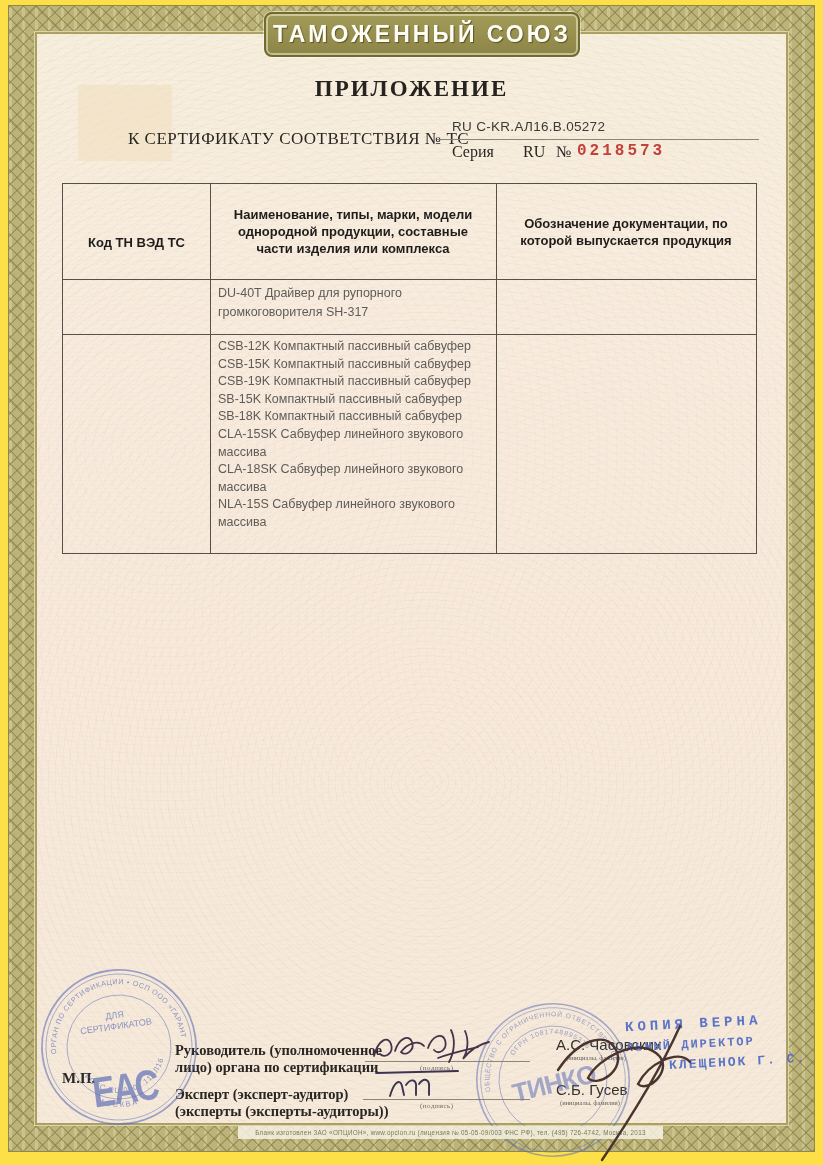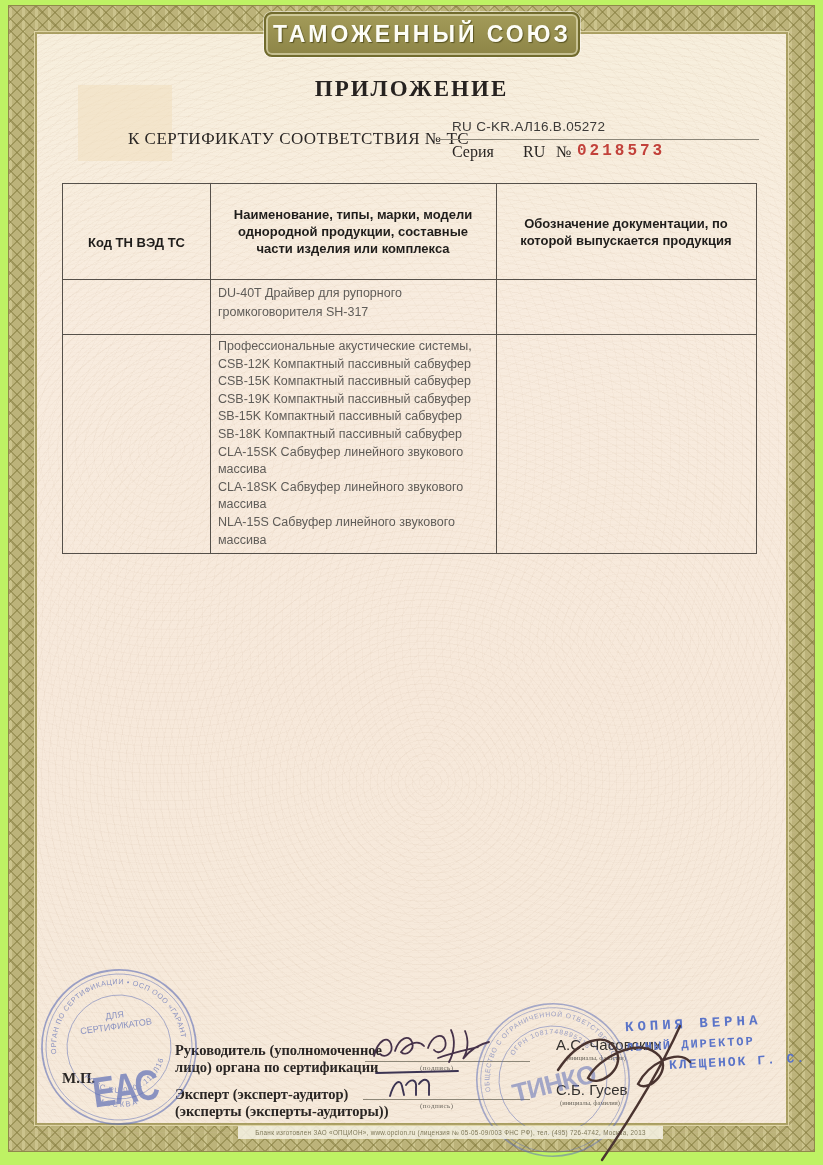--- a/index.html
+++ b/index.html
@@ -1,17 +1,17 @@
 <!DOCTYPE html>
 <html><head>
 <meta charset="utf-8">
 <style>
   html,body{margin:0;padding:0;}
   body{width:823px;height:1165px;background:#fbfaf6;font-family:"Liberation Serif",serif;}
-  .doc{position:relative;width:823px;height:1165px;overflow:hidden;background:#bef264;}
+  .doc{position:relative;width:823px;height:1165px;overflow:hidden;background:#fde047;}
 
   
   .frame{position:absolute;left:8px;top:5px;right:8px;bottom:13px;
     background-color:#bcb37a;
     background-image:
       repeating-linear-gradient(45deg, rgba(128,120,58,.50) 0 1.5px, rgba(0,0,0,0) 1.5px 9px),
       repeating-linear-gradient(-45deg, rgba(128,120,58,.50) 0 1.5px, rgba(0,0,0,0) 1.5px 9px),
       repeating-linear-gradient(90deg, rgba(226,219,168,.40) 0 3px, rgba(0,0,0,0) 3px 13px);
     border:1px solid #8f884c;}
   .inner{position:absolute;inset:26px;border:2px solid #a89e60;outline:1px solid #ded5a5;
@@ -108,21 +108,20 @@
       <div class="th" style="left:0;top:11px;width:147px;height:95px">Код ТН ВЭД ТС</div>
       <div class="th" style="left:433px;top:0;width:260px;height:95px">Обозначение документации, по которой выпускается продукция</div>
       <div class="th" style="left:147px;top:0;width:286px;height:95px">Наименование, типы, марки, модели однородной продукции, составные части изделия или комплекса</div>
 
       <div class="cell" style="left:155px;top:100px;width:272px">
         <div>DU-40T Драйвер для рупорного</div>
         <div>громкоговорителя SH-317</div>
       </div>
 
       <div class="cell cell2" style="left:155px;top:154px;width:272px">
-        <div>Профессиональные акустические системы,</div>
         <div>CSB-12K Компактный пассивный сабвуфер</div>
         <div>CSB-15K Компактный пассивный сабвуфер</div>
         <div>CSB-19K Компактный пассивный сабвуфер</div>
         <div>SB-15K  Компактный пассивный сабвуфер</div>
         <div>SB-18K  Компактный пассивный сабвуфер</div>
         <div>CLA-15SK Сабвуфер линейного звукового</div>
         <div>массива</div>
         <div>CLA-18SK Сабвуфер линейного звукового</div>
         <div>массива</div>
         <div>NLA-15S Сабвуфер линейного звукового</div>

